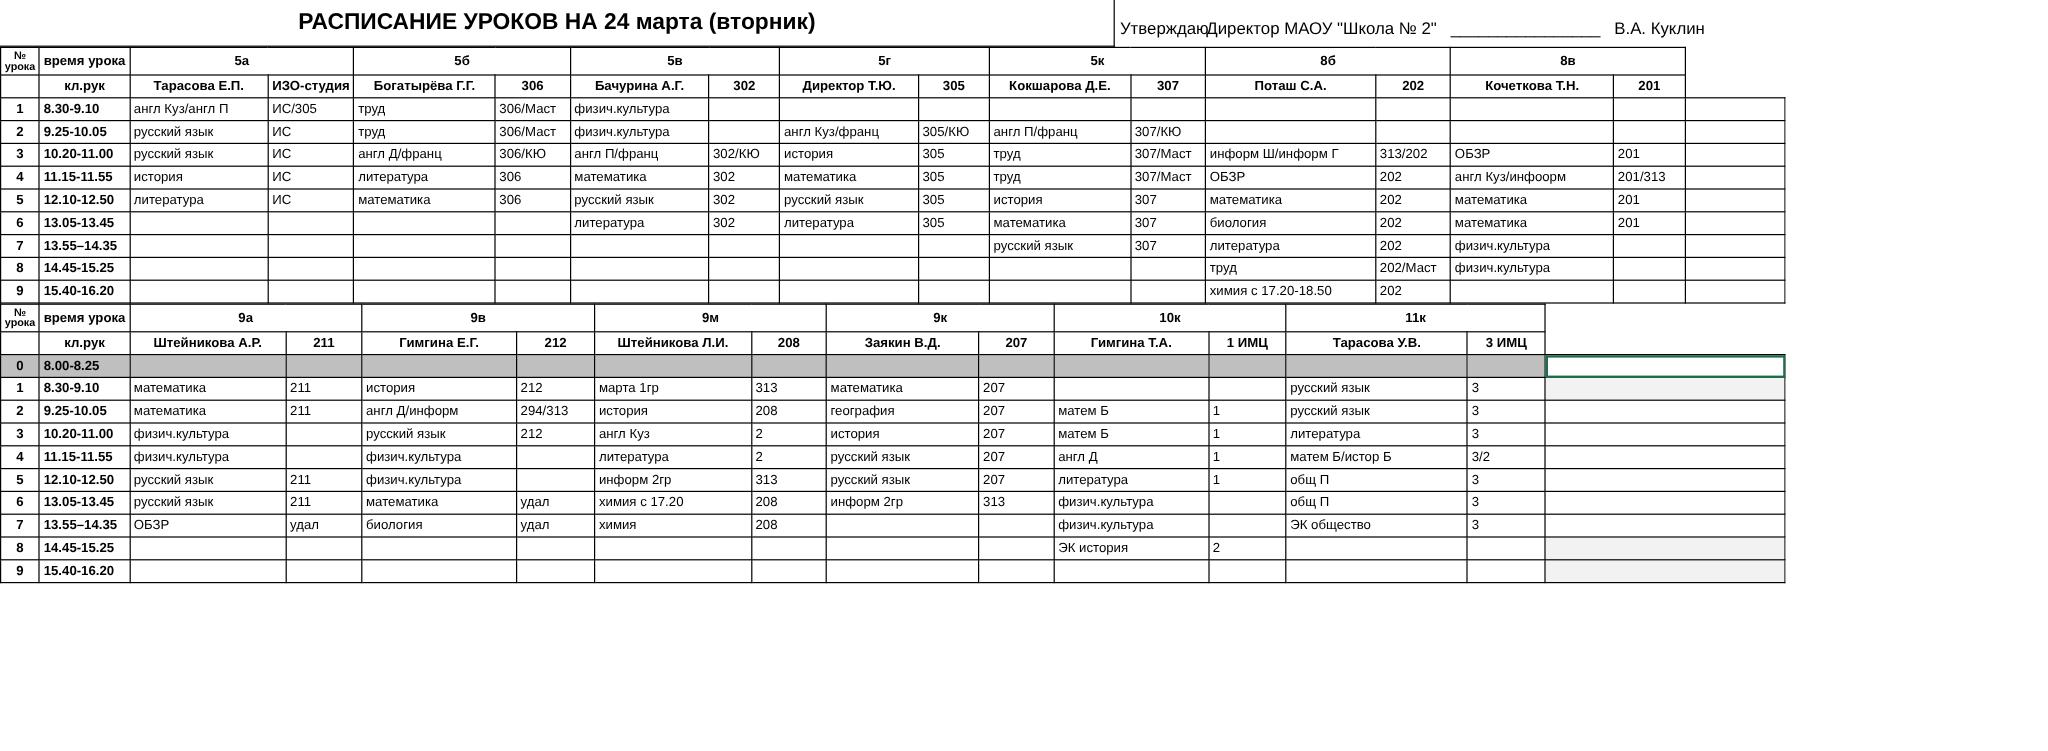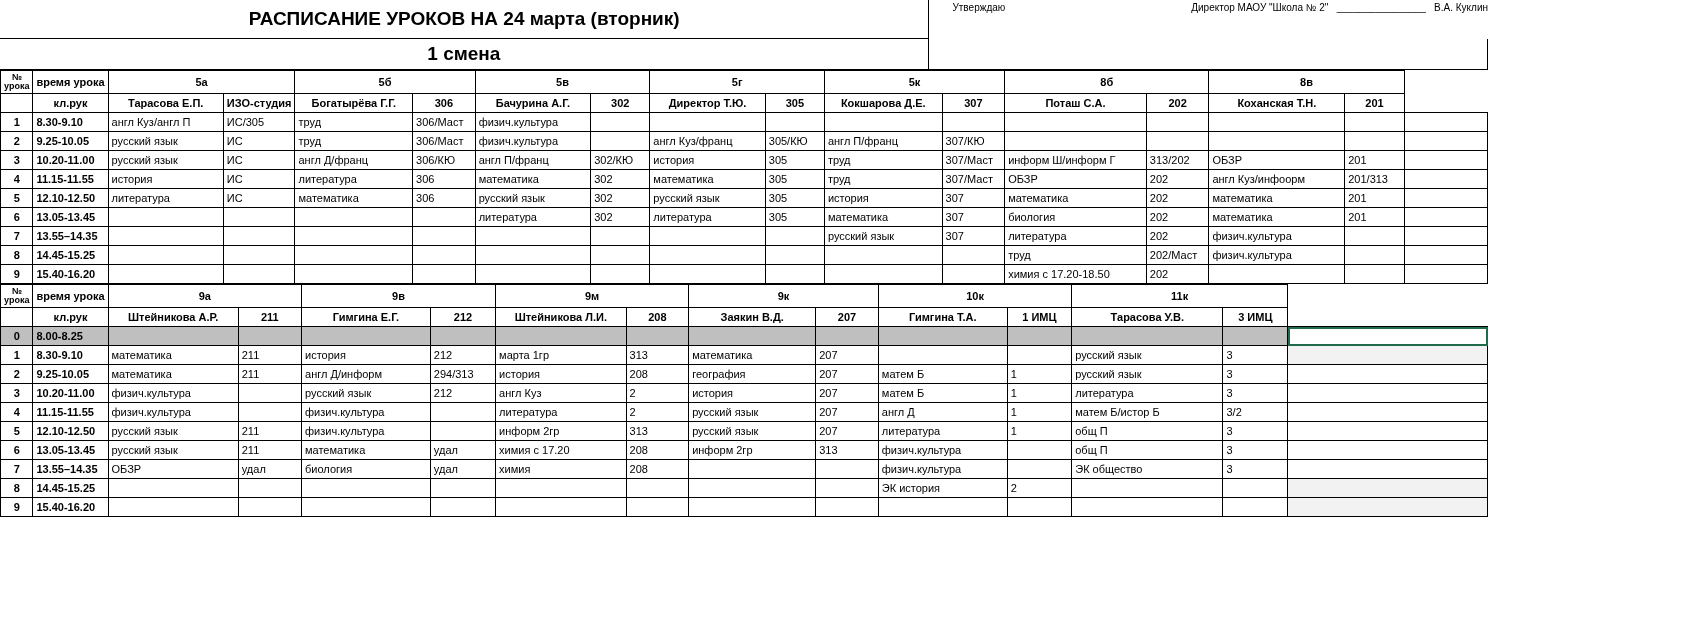--- a/index.html
+++ b/index.html
@@ -7,21 +7,21 @@
   #sheet{position:relative;width:1488px;height:626px;overflow:hidden;}
   table{border-collapse:collapse;table-layout:fixed;}
   td,th{border:1px solid #000;padding:0 3px;vertical-align:middle;white-space:nowrap;overflow:hidden;height:18px;line-height:18px;font-weight:normal;text-align:left;}
   .c{text-align:center;}
   .b{font-weight:bold;}
   .noborder{border:none;}
   
   .topwrap{display:flex;align-items:stretch;}
   .title-cell{width:1065px;border:1px solid #000;border-top:none;border-left:none;text-align:center;font-weight:bold;font-size:19px;height:38px;line-height:38px;}
   .approve{width:641px;position:relative;}
-  .approve-inner{display:flex;gap:0;align-items:flex-start;padding-top:2px;padding-left:4px;font-size:10px;text-align:right;}
+  .approve-inner{display:flex;gap:0;align-items:flex-start;padding-top:15px;padding-left:4px;font-size:14px;}
   .approve-l{width:72px;}
   .approve-m{flex:1;}
   .smena{width:1065px;border:1px solid #000;border-top:none;border-left:none;text-align:center;font-weight:bold;font-size:19px;height:30px;line-height:30px;}
   .rightblank{width:641px;border-bottom:1px solid #000;border-right:1px solid #000;}
   .hdrrow td{font-weight:bold;text-align:center;}
   .grey{background:#bfbfbf;}
   .sel{outline:2px solid #1f6b4a;outline-offset:-2px;}
   .shade{background:#f2f2f2;}
 </style>
 </head>
@@ -36,24 +36,20 @@
         <div class="approve-l">Утверждаю</div>
         <div class="approve-m">
           <span>Директор МАОУ "Школа № 2"</span>
           &nbsp;&nbsp;<span>________________</span>
           &nbsp;&nbsp;<span>В.А. Куклин</span>
         </div>
       </div>
     </div>
   </div>
 
-  <div class="topwrap">
-    <div class="smena">1 смена</div>
-    <div class="rightblank">&nbsp;</div>
-  </div>
 
   <table id="t1">
     <colgroup>
       <col style="width:28px">
         <col style="width:72px">
       <col style="width:135px">
         <col style="width:68px">
       <col style="width:135px">
         <col style="width:68px">
       <col style="width:135px">
@@ -91,21 +87,21 @@
           <td class="c b">Богатырёва Г.Г.</td>
           <td class="c b">306</td>
           <td class="c b">Бачурина А.Г.</td>
           <td class="c b">302</td>
           <td class="c b">Директор Т.Ю.</td>
           <td class="c b">305</td>
           <td class="c b">Кокшарова Д.Е.</td>
           <td class="c b">307</td>
           <td class="c b">Поташ С.А.</td>
           <td class="c b">202</td>
-          <td class="c b">Коханская Т.Н.</td>
+          <td class="c b">Кочеткова Т.Н.</td>
           <td class="c b">201</td>
           <td class="noborder"></td>
         </tr>
         <tr>
           <td class="c b">1</td>
           <td class="b">8.30-9.10</td>
           <td>англ Куз/англ П</td>
           <td>ИС/305</td>
           <td>труд</td>
           <td>306/Маст</td>

